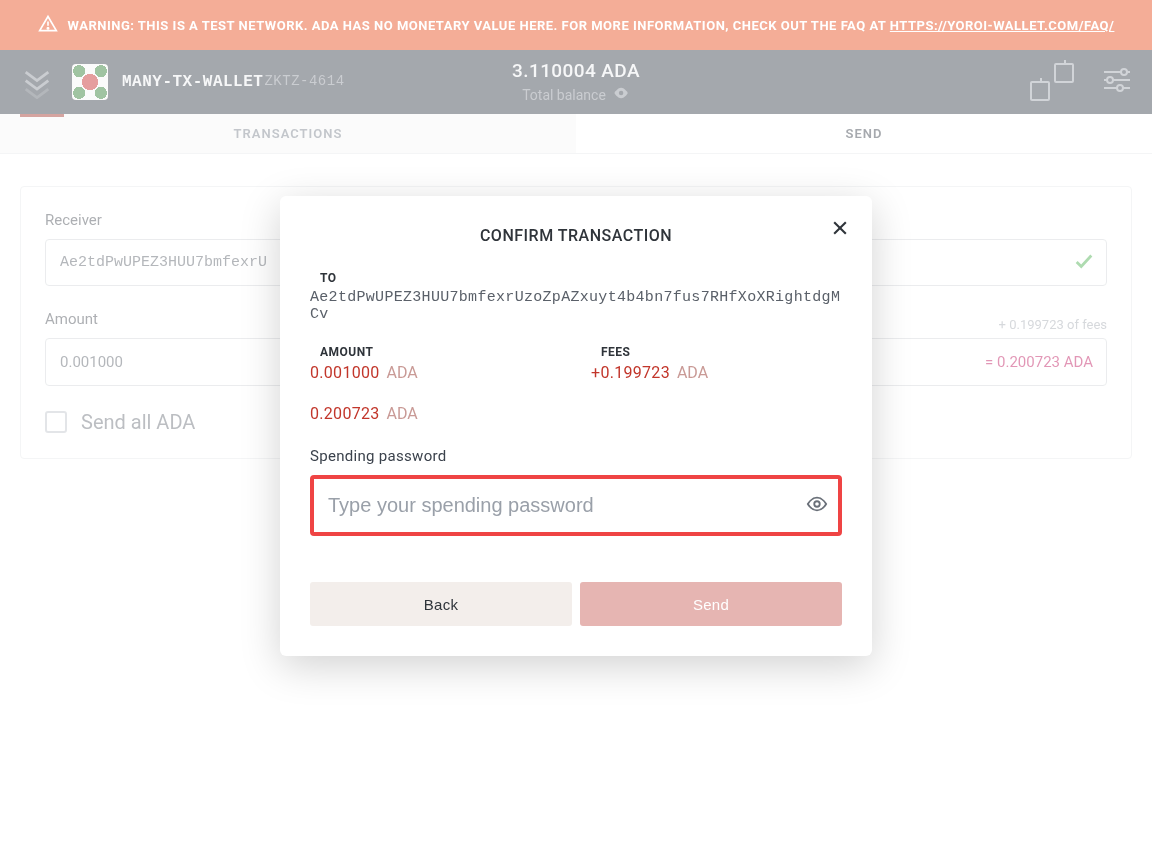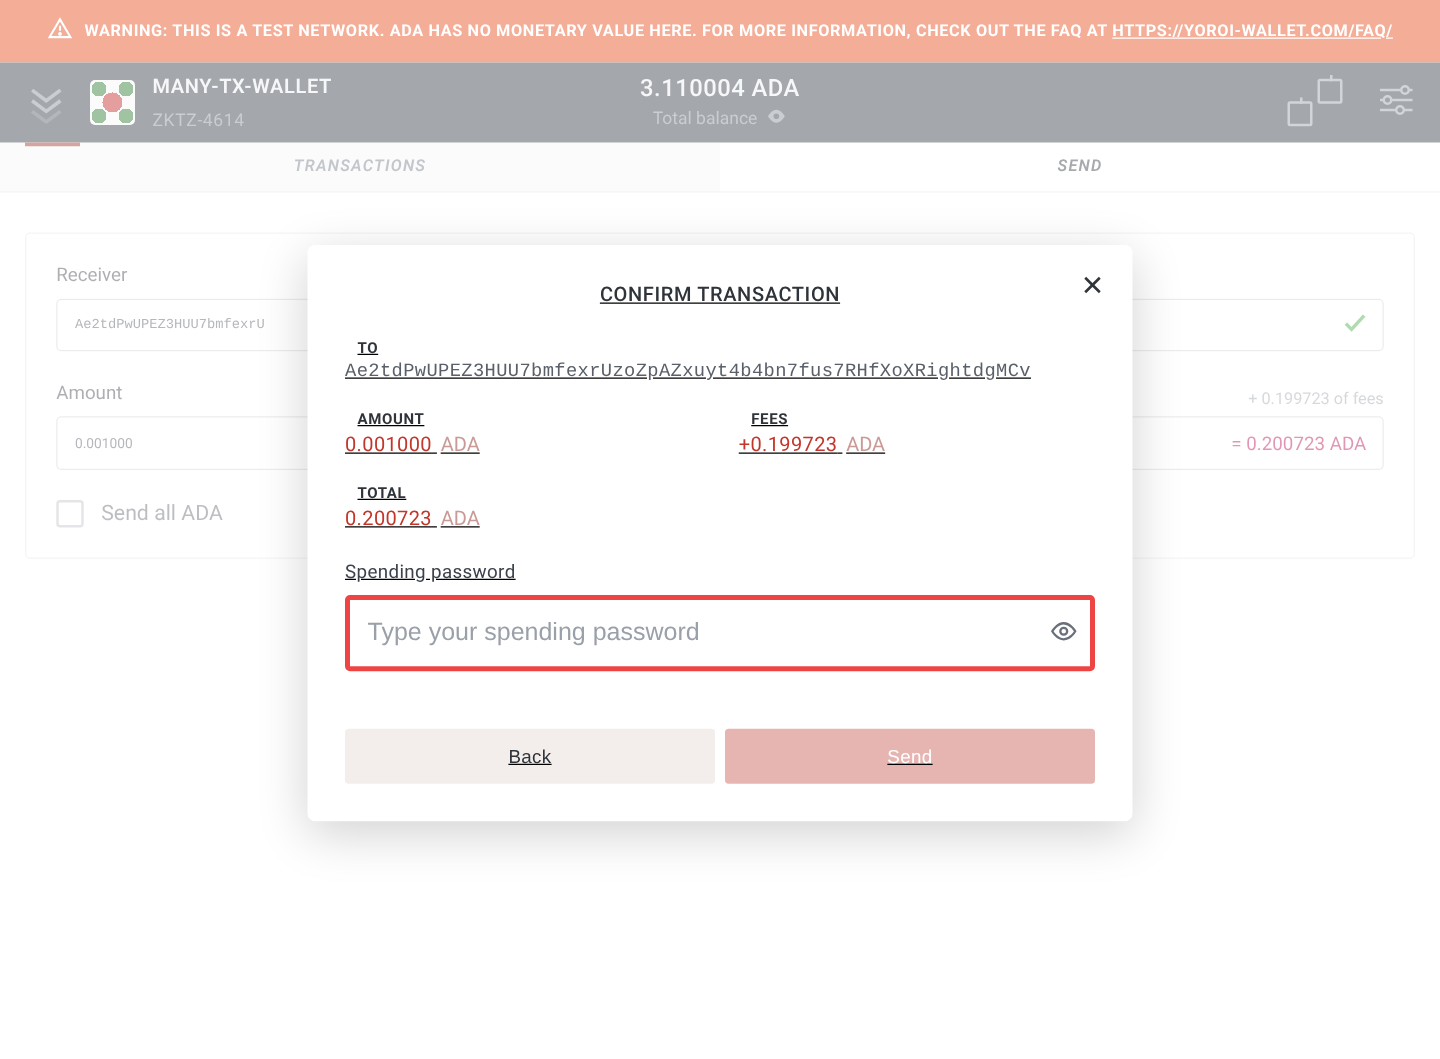--- a/index.html
+++ b/index.html
@@ -70,22 +70,23 @@
       background: 
         radial-gradient(circle at 20% 20%, #2e7d32 6px, transparent 6px),
         radial-gradient(circle at 80% 20%, #2e7d32 6px, transparent 6px),
         radial-gradient(circle at 50% 50%, #c62828 8px, transparent 8px),
         radial-gradient(circle at 20% 80%, #2e7d32 6px, transparent 6px),
         radial-gradient(circle at 80% 80%, #2e7d32 6px, transparent 6px),
         #f5f5f5;
     }
     .wallet-names {
       display: flex;
-      flex-direction: column;
-      gap: 11px;
+      flex-direction: row;
+      gap: 1px;
+      font-family: Liberation Mono, monospace;
     }
     .wallet-name {
       color: #eceef0;
       font-size: 16px;
       font-weight: 600;
       letter-spacing: 0.5px;
     }
     .wallet-sub {
       color: #8a9099;
       font-size: 14px;
@@ -133,21 +134,20 @@
     .tab {
       flex: 1;
       display: flex;
       align-items: center;
       justify-content: center;
       font-size: 13px;
       font-weight: 600;
       letter-spacing: 1px;
       color: #7a828c;
       cursor: pointer;
-      font-style: italic;
     }
     .tab.active {
       background: #fff;
       color: #3b424c;
     }
     .form-area {
       padding: 32px 20px 20px 20px;
     }
     .form-card {
       border: 1px solid #e6e8ea;
@@ -164,21 +164,21 @@
     .form-input-wrap {
       position: relative;
       margin-bottom: 24px;
     }
     .form-input {
       width: 100%;
       border: 1px solid #d3d6da;
       border-radius: 4px;
       padding: 14px 40px 14px 14px;
       font-family: "Courier New", monospace;
-      font-size: 11px;
+      font-size: 15px;
       color: #5a6069;
     }
     .input-check {
       position: absolute;
       right: 12px;
       top: 50%;
       transform: translateY(-50%);
       color: #4caf50;
     }
     .amount-row {
@@ -204,39 +204,38 @@
       gap: 14px;
     }
     .checkbox-box {
       width: 22px;
       height: 22px;
       border: 2px solid #c2c6cc;
       border-radius: 3px;
     }
     .checkbox-label {
       color: #6a7079;
-      font-size: 17px;
+      font-size: 20px;
     }
     .overlay {
       position: absolute;
       inset: 0;
       background: rgba(255,255,255,0.55);
       display: flex;
       align-items: flex-start;
       justify-content: center;
       padding-top: 196px;
     }
     .modal {
-      width: 660px;
+      width: 592px;
       background: #fff;
       border-radius: 6px;
       box-shadow: 0 10px 40px rgba(0,0,0,0.18);
       padding: 30px 30px 30px 30px;
       position: relative;
-      text-decoration: underline;
     }
     .modal-title {
       text-align: center;
       font-size: 16px;
       font-weight: 500;
       letter-spacing: 0.5px;
       color: #2f343a;
       margin-bottom: 26px;
     }
     .modal-close {
@@ -483,21 +482,20 @@
       <div class="amounts-col">
         <div class="section-label">FEES</div>
         <div class="value-line">
           <span class="value-num">+0.199723</span>
           <span class="value-suffix">ADA</span>
         </div>
       </div>
     </div>
 
     <div class="total-block">
-      <div class="section-label">TOTAL</div>
       <div class="value-line">
         <span class="value-num">0.200723</span>
         <span class="value-suffix">ADA</span>
       </div>
     </div>
 
     <label class="modal-field-label">Spending password</label>
     <div class="password-wrap">
       <input type="password" class="password-input" placeholder="Type your spending password" style="">
       <span class="eye-icon">

